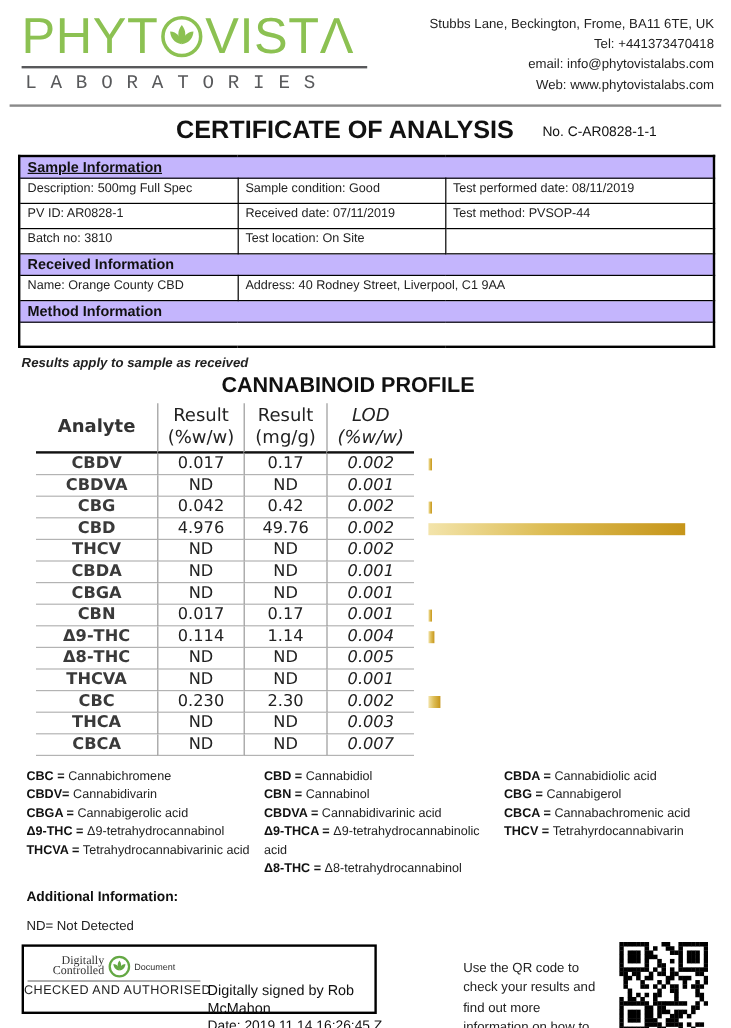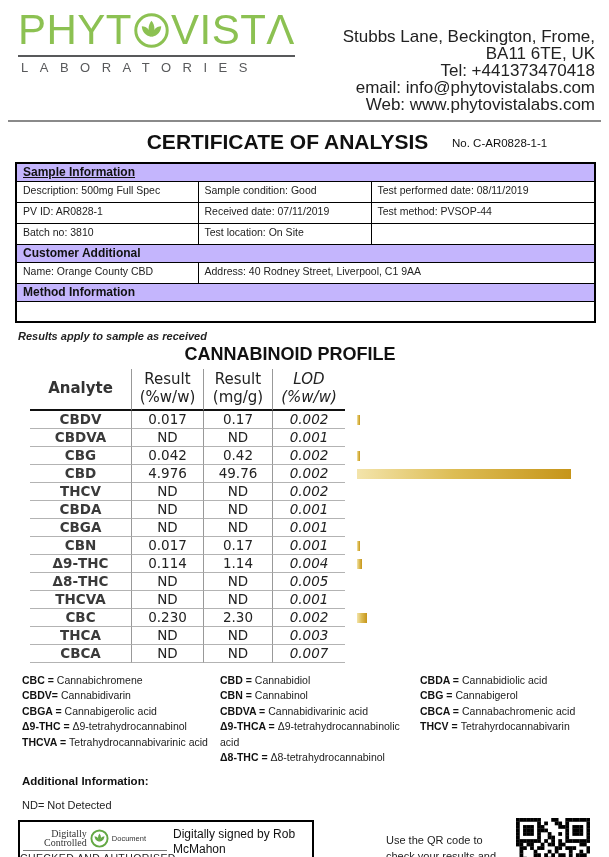--- a/index.html
+++ b/index.html
@@ -8,22 +8,22 @@
     position:relative; width:609px; height:857px; margin:0 auto; background:#fff;
     font-family:"Liberation Sans","DejaVu Sans",sans-serif; color:#1a1a1a; overflow:hidden;
   }
   
   .header { display:flex; justify-content:space-between; align-items:flex-start; padding:9px 14px 0 18px;gap:36px; }
   .logo { width:288px; }
   .logo-row { display:flex; align-items:center; color:#8cc152; }
   .logo-word { font-size:42px; line-height:1; font-weight:400; letter-spacing:0.5px; }
   .leaf-o { width:37px; height:37px; margin:0 1px; }
   .logo-divider { border-top:2px solid #58595b; margin-top:4px; }
-  .logo-sub { color:#58595b; font-size:13px; letter-spacing:11.5px; margin-top:3px; padding-left:3px; white-space:nowrap; }
-  .contact { text-align:right; font-size:17px; line-height:17px; color:#222; padding-top:3px;margin-top:16px; }
+  .logo-sub { color:#58595b; font-size:16px; letter-spacing:11.5px; margin-top:3px; padding-left:3px; white-space:nowrap;font-family:Liberation Mono, monospace; }
+  .contact { text-align:right; font-size:11px; line-height:17px; color:#222; padding-top:3px; }
   .header-rule { border-top:2px solid #8a8a8a; margin:7px 8px 0 8px; }
   
   .title-row { position:relative; margin-top:8px; height:26px; }
   .coa-title { position:absolute; left:0; width:575px; text-align:center; font-size:21px; font-weight:bold; color:#111; }
   .cert-no { position:absolute; left:452px; top:7px; font-size:11.5px; color:#111; }
   
   .info { margin:6px 15px 0 15px; width:579px; border-collapse:collapse; border:2px solid #000; table-layout:fixed; }
   .info td { border:1px solid #000; font-size:10.5px; padding:2px 6px 6px; vertical-align:top; color:#222; }
   .info td.section { background:#c4b5fd; font-weight:bold; font-size:12px; padding:1px 6px 2px; color:#111; }
   .info td.section.u { text-decoration:underline; }
@@ -56,21 +56,21 @@
   
   .sig-row { display:flex; align-items:flex-start; margin:9px 14px 0 18px; }
   .sig-box { border:2px solid #000; width:296px; height:58px; display:flex; }
   .stamp { width:150px; padding-top:7px; }
   .stamp-top { display:flex; justify-content:center; align-items:center; gap:3px; }
   .stamp-small { font-size:10px; color:#333; text-align:right; line-height:9px;font-family:Liberation Serif, serif; }
   .stamp-doc { font-size:7.5px; color:#333; }
   .stamp-leaf { width:19px; height:19px; color:#64a844; }
   .stamp-line { border-top:1px solid #777; margin:2px 3px 0 3px; }
   .stamp-main { font-size:10.5px; letter-spacing:0.4px; text-align:center; color:#222; white-space:nowrap; padding-top:1px; }
-  .sig-text { width:144px; font-size:12px; line-height:15px; padding:5px 0 0 3px; color:#111; }
+  .sig-text { width:144px; font-size:12px; line-height:15px; padding:5px 0 0 3px; color:#111;margin-top:24px; }
   .sig-date { white-space:nowrap; font-size:11.5px; }
   .qr-caption { width:120px; margin-left:72px; padding-top:12px; font-size:11px; line-height:16.5px; color:#222; }
   .qr-box { width:74px; height:74px; margin-left:10px; margin-top:-2px; }
   .qr-box svg { width:74px; height:74px; fill:#000; }
 </style>
 </head>
 <body>
 
 <div class="page">
 
@@ -122,21 +122,21 @@
       <td>PV ID: AR0828-1</td>
       <td>Received date: 07/11/2019</td>
       <td>Test method: PVSOP-44</td>
     </tr>
     <tr>
       <td>Batch no: 3810</td>
       <td>Test location: On Site</td>
       <td></td>
     </tr>
     <tr>
-          <td class="section" colspan="3">Customer Additional</td>
+          <td class="section" colspan="3">Received Information</td>
         </tr>
     <tr>
       <td>Name: Orange County CBD</td>
       <td colspan="2">Address: 40 Rodney Street, Liverpool, C1 9AA</td>
     </tr>
     <tr>
           <td class="section" colspan="3">Method Information</td>
         </tr>
     <tr>
           <td class="empty-row" colspan="3"></td>

